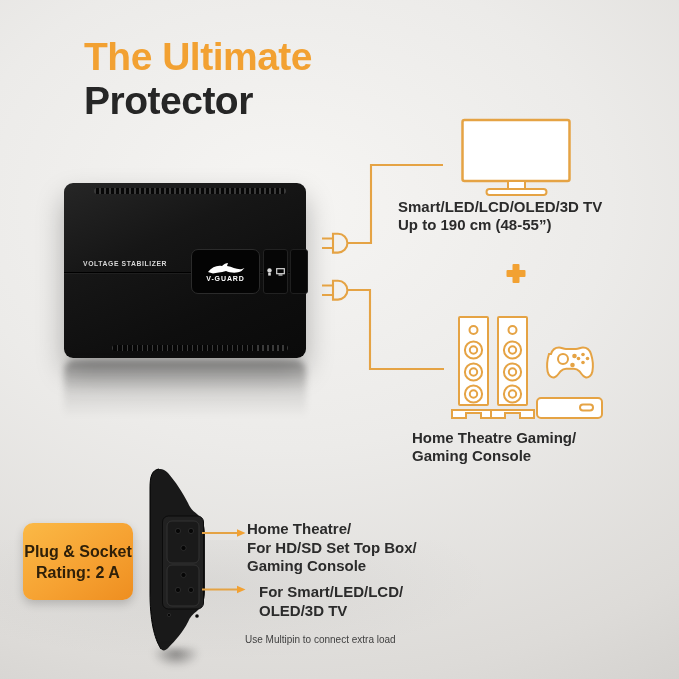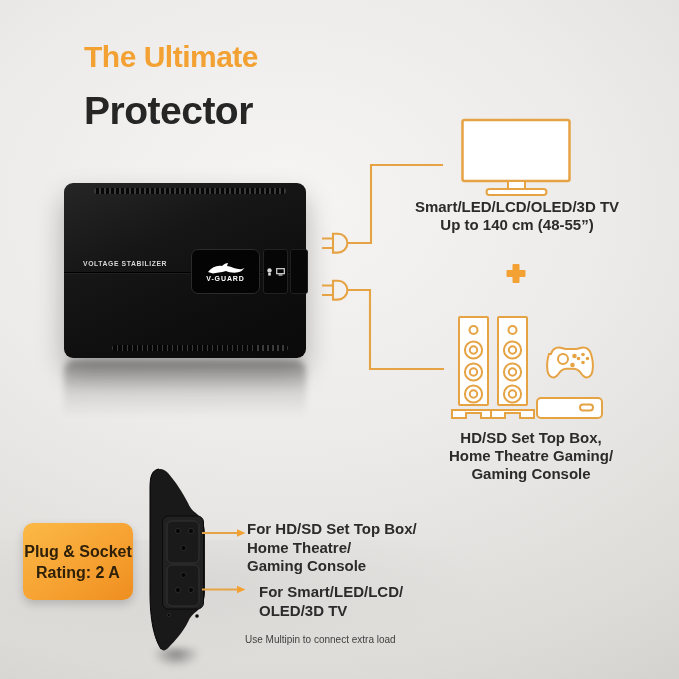--- a/index.html
+++ b/index.html
@@ -15,22 +15,22 @@
     position:relative; width:679px; height:679px; overflow:hidden;
     background:
       radial-gradient(120% 90% at 42% 30%, #f6f5f3 0%, #ecebe9 40%, #dddbd8 78%, #cfcdca 100%);
   }
   .floor-shade{
     position:absolute; left:0; top:540px; width:679px; height:139px;
     background:radial-gradient(60% 80% at 30% 30%, rgba(130,130,130,0.10), rgba(130,130,130,0) 70%);
   }
   
   .title{position:absolute; left:84px; top:36px; line-height:42px;}
-  .title .t1{font-size:30px; font-weight:bold; color:var(--accent); letter-spacing:-0.5px;}
-  .title .t2{font-size:39px; font-weight:bold; color:#262626; letter-spacing:-0.5px; margin-top:12px;}
+  .title .t1{font-size:39px; font-weight:bold; color:var(--accent); letter-spacing:-0.5px;}
+  .title .t2{font-size:39px; font-weight:bold; color:#262626; letter-spacing:-0.5px; margin-top:2px;}
   
   .device{
     position:absolute; left:64px; top:183px; width:242px; height:175px;
     border-radius:9px;
     background:linear-gradient(155deg,#262626 0%, #161616 35%, #0e0e0e 70%, #0a0a0a 100%);
     box-shadow:0 14px 28px rgba(0,0,0,0.28);
   }
   .vent{position:absolute; height:6px; border-radius:3px;
     background:repeating-linear-gradient(90deg,#3a3a3a 0 1.5px, #070707 1.5px 5px);}
   .vent.top{top:5px; left:30px; right:20px;}
@@ -70,21 +70,21 @@
   svg.overlay{position:absolute; left:0; top:0;}
   .oline{stroke:var(--icon); stroke-width:2.1; fill:none;}
   .oshape{stroke:var(--icon); stroke-width:2.5; fill:#ffffff;}
   .oshape-thin{stroke:var(--icon); stroke-width:2; fill:#ffffff;}
   .oring{stroke:var(--icon); stroke-width:2; fill:none;}
   .odot{fill:var(--icon);}
   .ofill{fill:var(--accent);}
   .plugfill{stroke:var(--icon); stroke-width:2.1; fill:#f2f1ef;}
   
   .cap{position:absolute; color:var(--textdark); font-weight:bold; font-size:15px; line-height:17.5px;}
-  .cap.center{text-align:center;}
+  .cap.center{text-align:left;}
   .tv-cap{left:398px; top:198px; width:238px;}
   .av-cap{left:412px; top:429px; width:238px; line-height:18px;}
   .sock-cap1{left:247px; top:520px; width:210px; line-height:18.5px;}
   .sock-cap2{left:259px; top:583px; width:210px; line-height:18.5px;}
   .footnote{position:absolute; left:245px; top:634px; width:260px; font-size:10px; color:#3f3f3f; font-weight:normal;}
   
   .badge{
     position:absolute; left:23px; top:523px; width:110px; height:77px;
     border-radius:10px;
     background:linear-gradient(145deg, var(--badge1) 0%, #f6a232 55%, var(--badge2) 100%);
@@ -218,32 +218,31 @@
     </g>
     <g>
       <path class="oline" d="M202,589.5 H237" stroke-width="1.6"></path>
       <path class="ofill" d="M237,585.7 L245.5,589.5 L237,593.3 Z"></path>
     </g>
   </svg>
   <div class="reflect-rear"></div>
 
   <div class="cap center tv-cap">
     <div>Smart/LED/LCD/OLED/3D TV</div>
-    <div>Up to 140 cm (48-55”)</div>
+    <div>Up to 190 cm (48-55”)</div>
   </div>
 
   <div class="cap center av-cap">
-    <div>HD/SD Set Top Box,</div>
     <div>Home Theatre Gaming/</div>
     <div>Gaming Console</div>
   </div>
 
   <div class="cap sock-cap1">
+    <div>Home Theatre/</div>
     <div>For HD/SD Set Top Box/</div>
-    <div>Home Theatre/</div>
     <div>Gaming Console</div>
   </div>
 
   <div class="cap sock-cap2">
     <div>For Smart/LED/LCD/</div>
     <div>OLED/3D TV</div>
   </div>
 
   <div class="footnote">Use Multipin to connect extra load</div>
 

